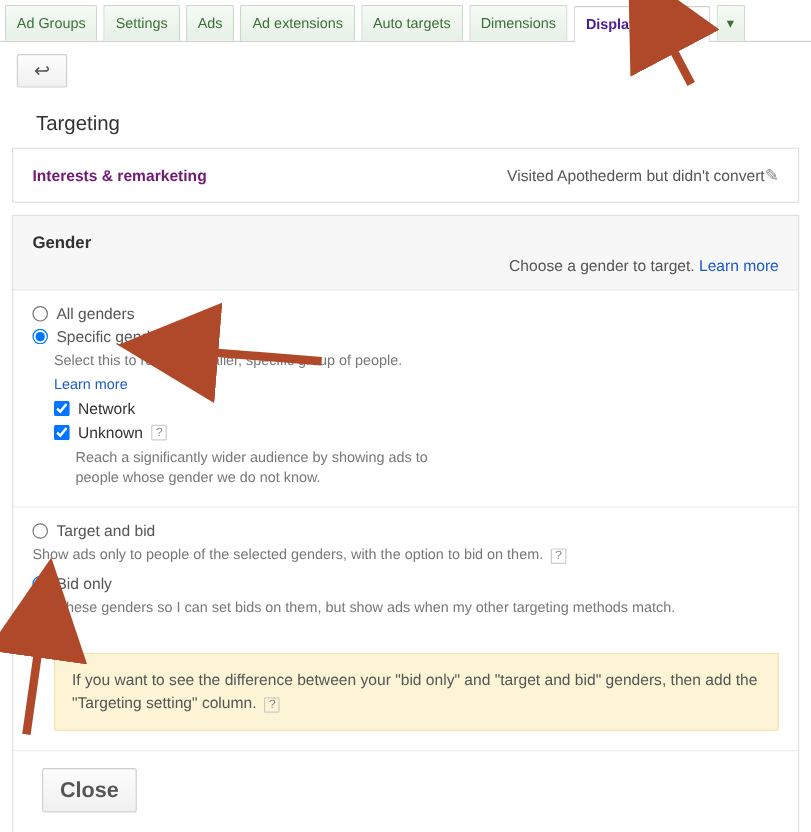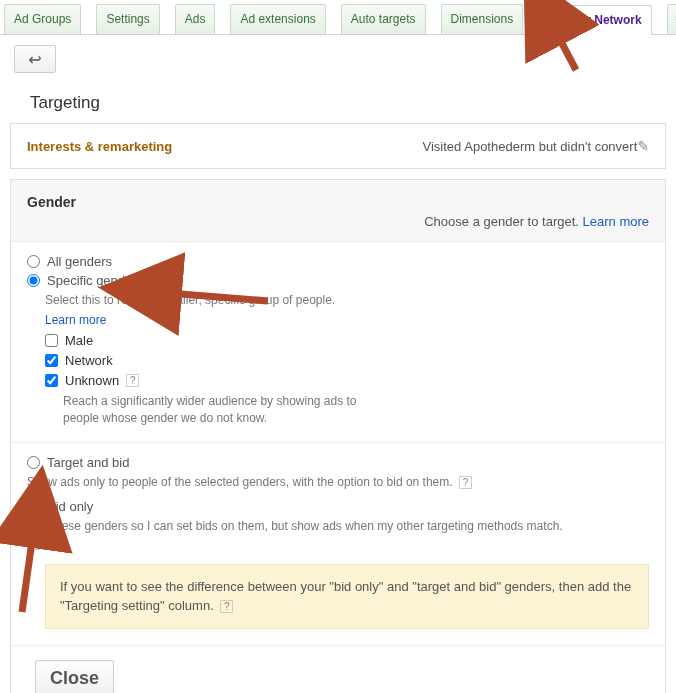--- a/index.html
+++ b/index.html
@@ -8,21 +8,21 @@
     font-family: Arial, Helvetica, sans-serif;
     font-size: 13px;
     color: #333;
     background: #fff;
     width: 676px;
   }
   .tabs {
     display: flex;
     padding: 4px 0 0 4px;
     border-bottom: 1px solid #d0d0d0;
-    gap: 15px;
+    gap: 5px;
   }
   .tab {
     padding: 7px 9px 7px 9px;
     font-size: 12px;
     background: linear-gradient(#f5faf5, #e6f0e6);
     border: 1px solid #c9dac9;
     border-bottom: none;
     border-radius: 2px 2px 0 0;
     color: #3a7038;
     cursor: pointer;
@@ -66,21 +66,21 @@
     margin: 0 10px 10px 10px;
     border: 1px solid #e0e0e0;
   }
   .summary-row {
     display: flex;
     align-items: center;
     padding: 14px 16px;
   }
   .summary-label {
     font-weight: bold;
-    color: #a16207;
+    color: #701a75;
     width: 215px;
   }
   .summary-value {
     color: #555;
     flex: 1;
     text-align: right;
   }
   .pencil-icon {
     color: #888;
     font-size: 14px;
@@ -222,24 +222,20 @@
     </label>
     <label class="radio-row">
       <input type="radio" name="gscope" checked="" style="">
       <span>Specific genders</span>
     </label>
     <div class="indent">
       <div class="help-text">Select this to reach a smaller, specific group of people.</div>
       <div class="learn-more" style="font-size:12px;margin-bottom:6px;">Learn more</div>
 
       <label class="checkbox-row">
-        <input type="checkbox" style="">
-        <span>Male</span>
-      </label>
-      <label class="checkbox-row">
         <input type="checkbox" checked="" style="">
         <span>Network</span>
       </label>
       <label class="checkbox-row">
         <input type="checkbox" checked="" style="">
         <span>Unknown</span>
         <span class="qmark">?</span>
       </label>
       <div class="help-text" style="margin-left:18px; max-width:320px;">Reach a significantly wider audience by showing ads to people whose gender we do not know.</div>
     </div>

